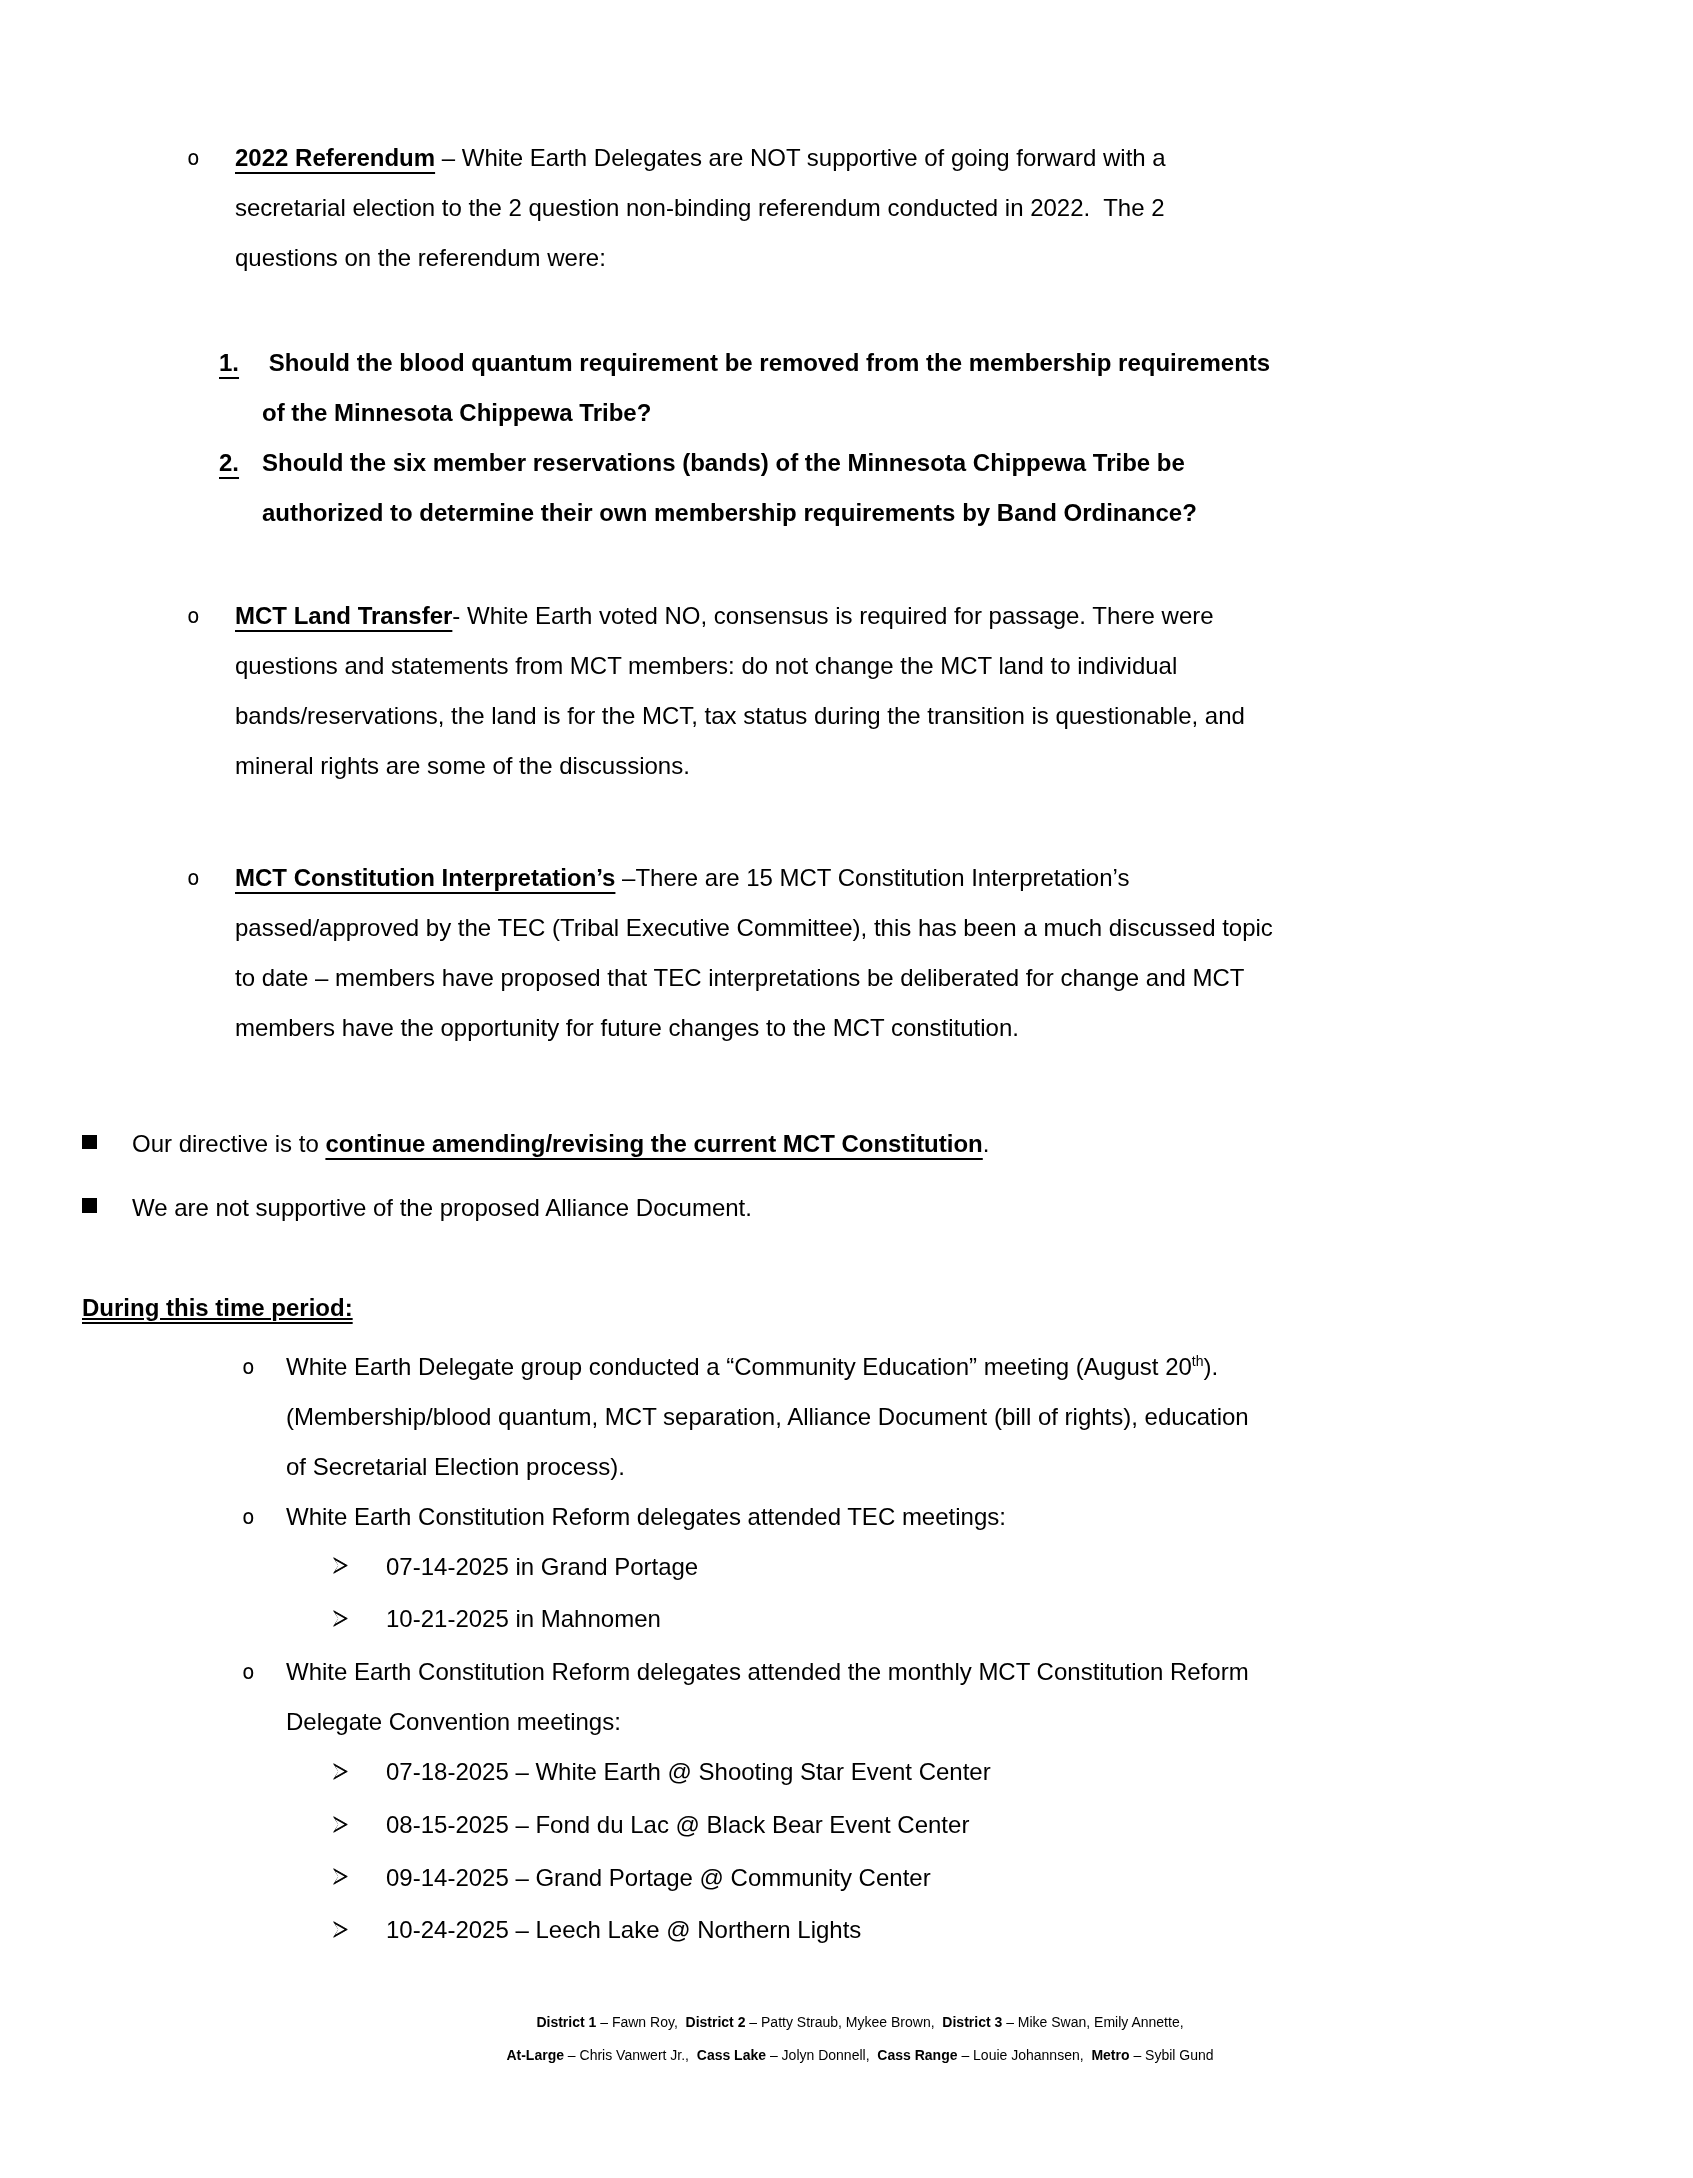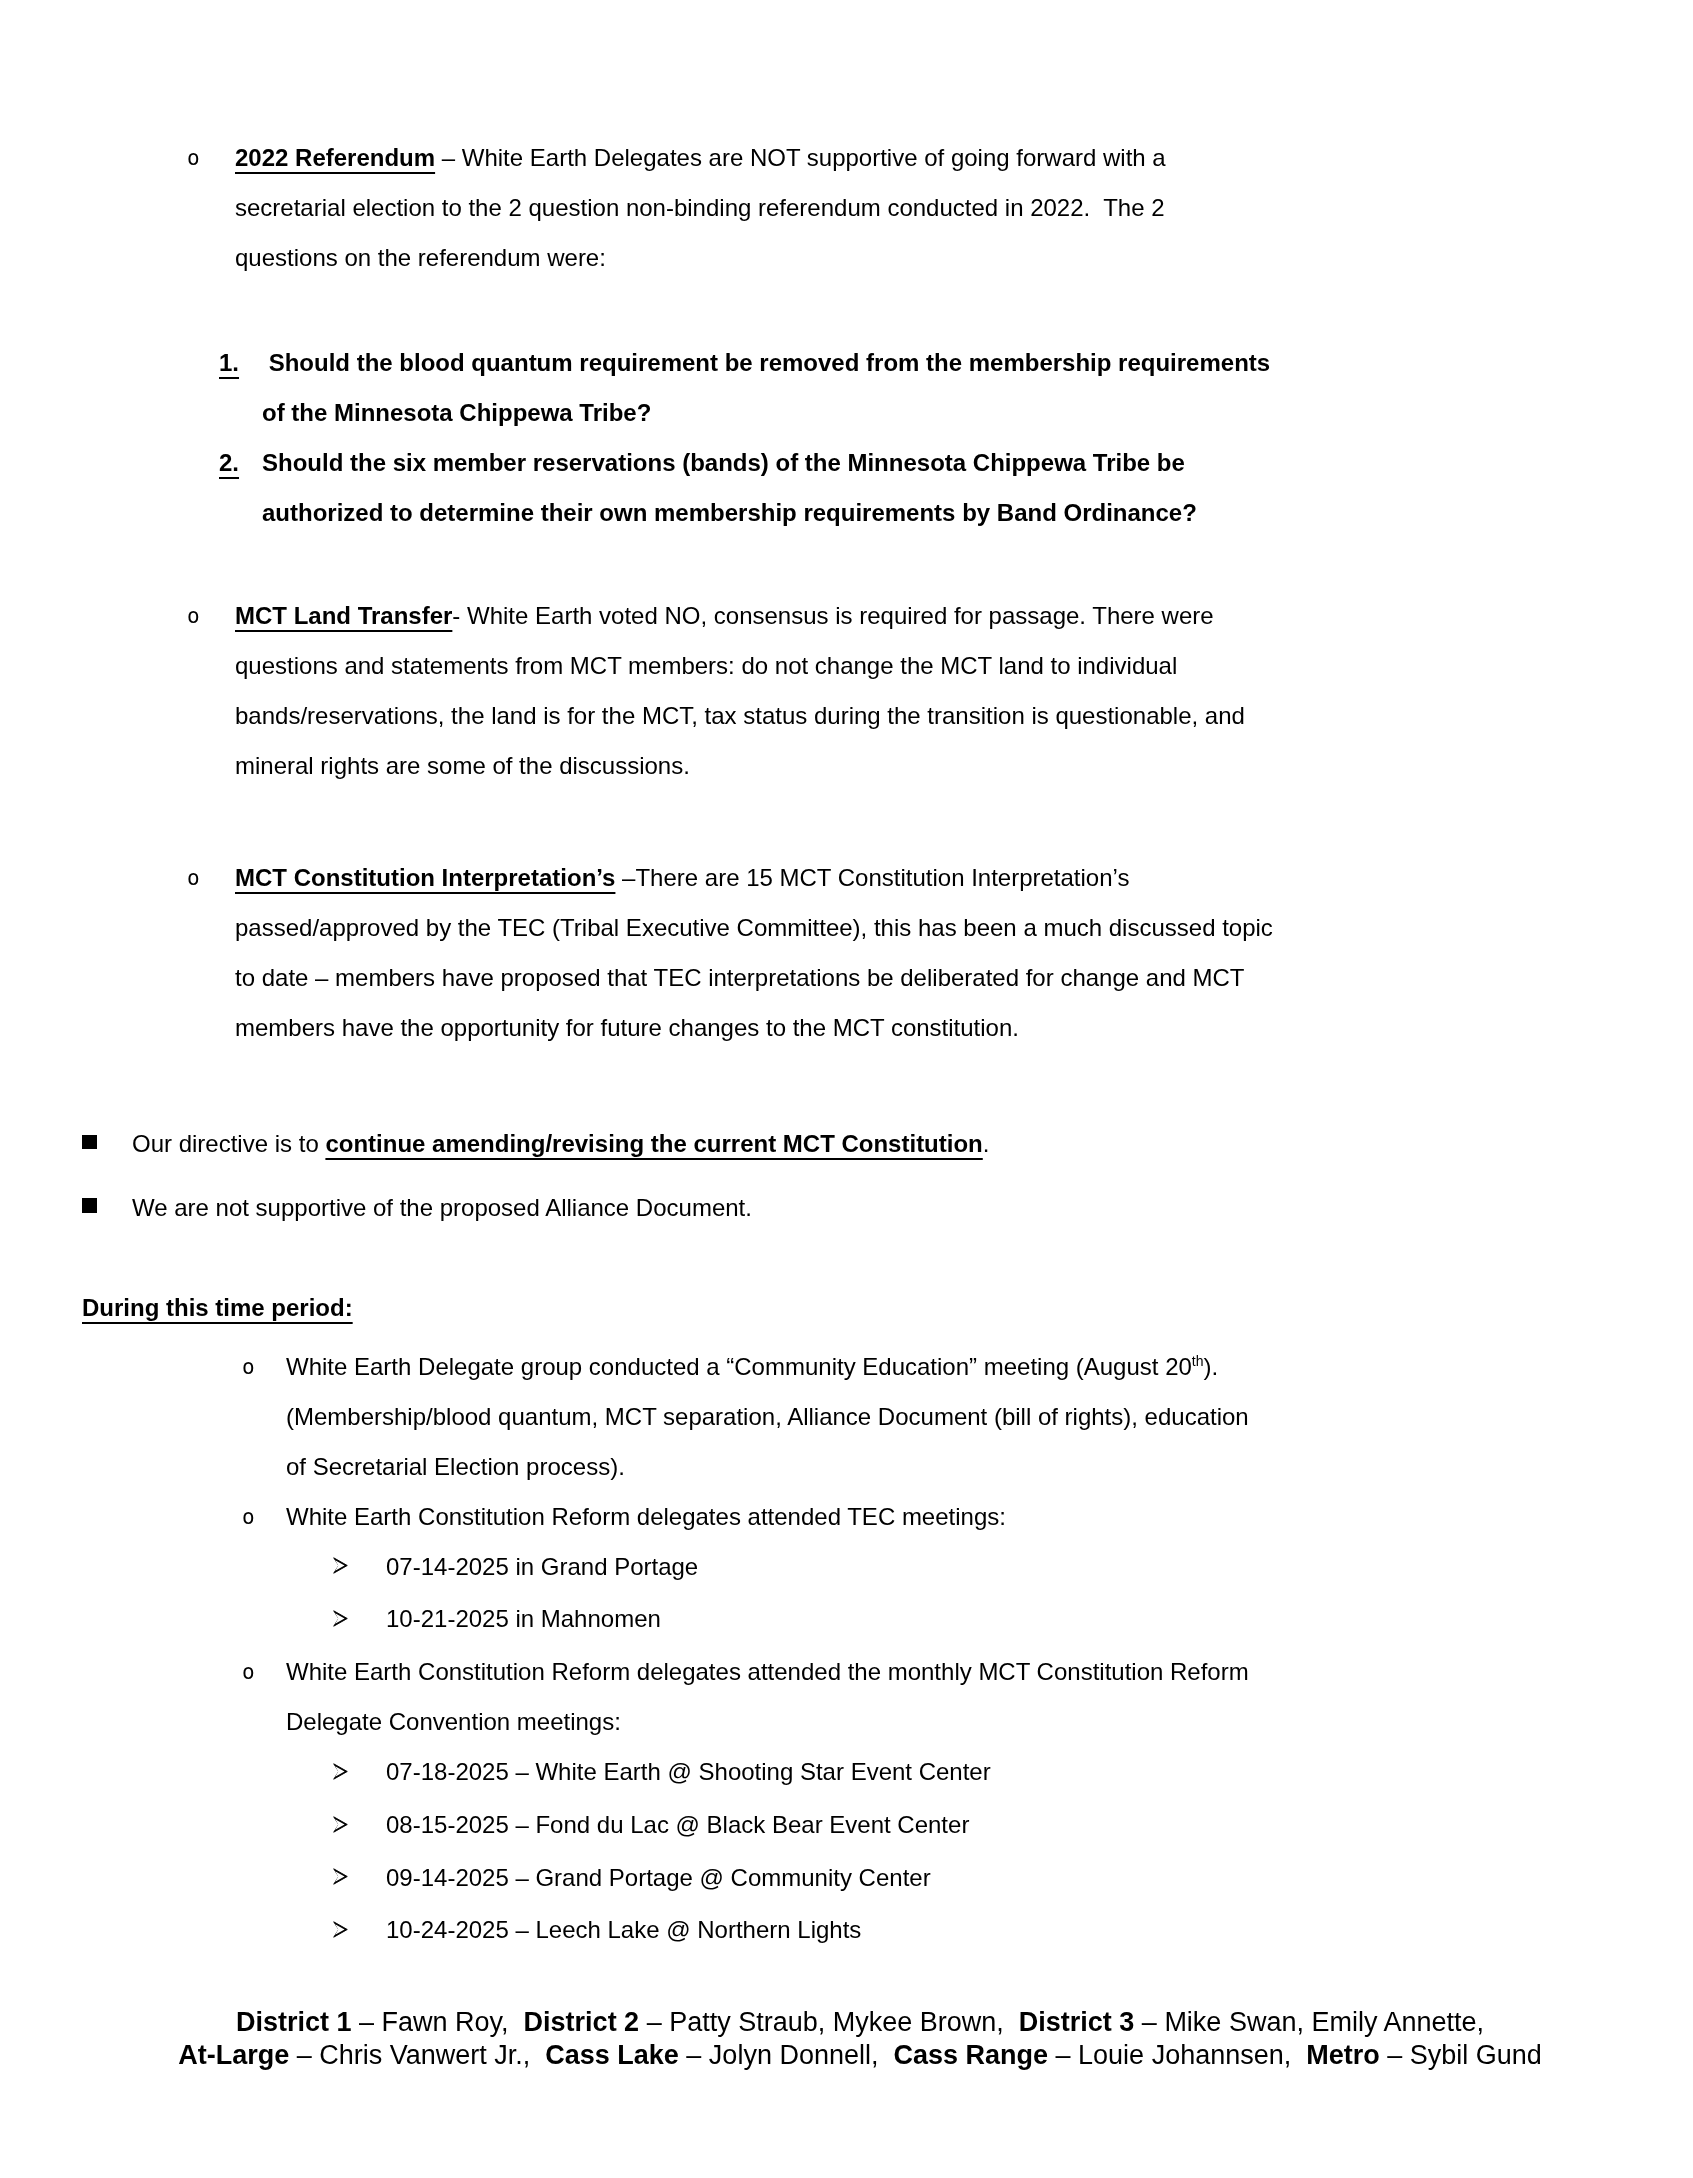--- a/index.html
+++ b/index.html
@@ -37,30 +37,30 @@
   #topic-const { margin-top:62px; }
 
   
   .statements { margin-top:66px; }
   .stmt { margin-left:0; }
   .stmt + .stmt { margin-top:13.7px; }
   .stmt .marker { width:50px; }
   .sq { display:block; width:14.6px; height:14.6px; background:#000; margin-top:15.5px; }
 
   
-  .heading { margin-top:50px; font-weight:bold; }
+  .heading { margin-top:50px; font-weight:bold;text-decoration:underline; }
   .period-list { margin-top:9.1px; }
   .lvl2 { margin-left:160px; }
   .lvl2 .marker { width:44px; }
   .lvl3 { margin-left:249px; }
   .lvl3 .marker { width:55px; }
   .arrow-wrap { display:inline-block; margin-top:13.7px; line-height:0; }
 
   
-  .footer { margin-top:48px; text-align:center; font-size:27px; line-height:33px; }
+  .footer { margin-top:48px; text-align:center; font-size:14px; line-height:33px; }
 </style>
 </head>
 <body>
 
 <div class="doc">
 
   <div class="li lvl1">
     <span class="marker">o</span>
     <div class="txtcol"><span class="run b u">2022 Referendum</span><span class="run"> – White Earth Delegates are NOT supportive of going forward with a
 secretarial election to the 2 question non-binding referendum conducted in 2022.  The 2

